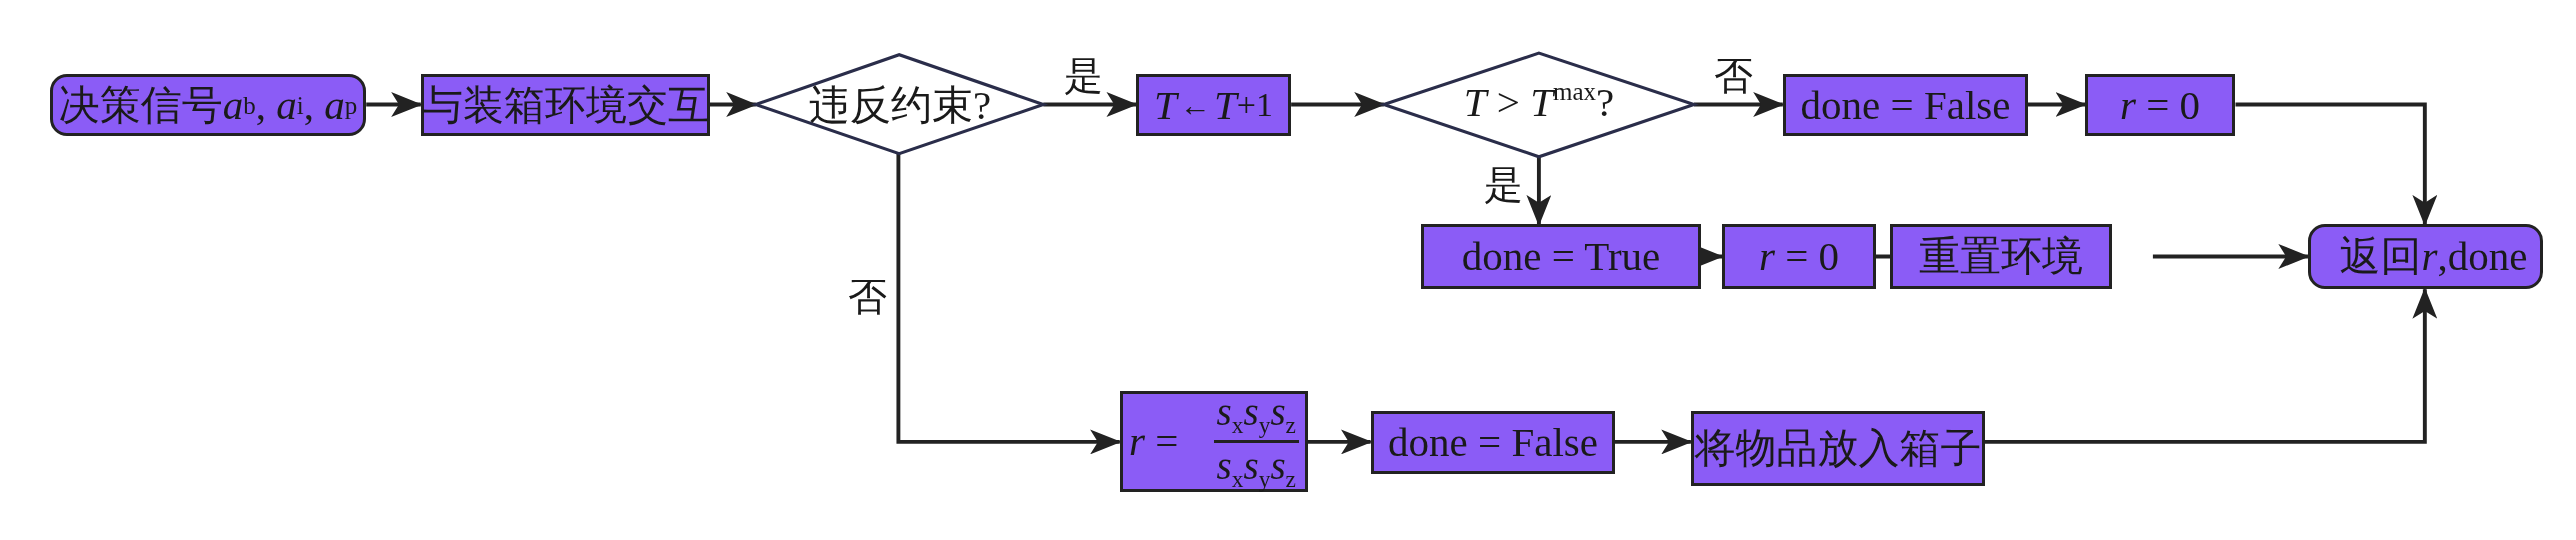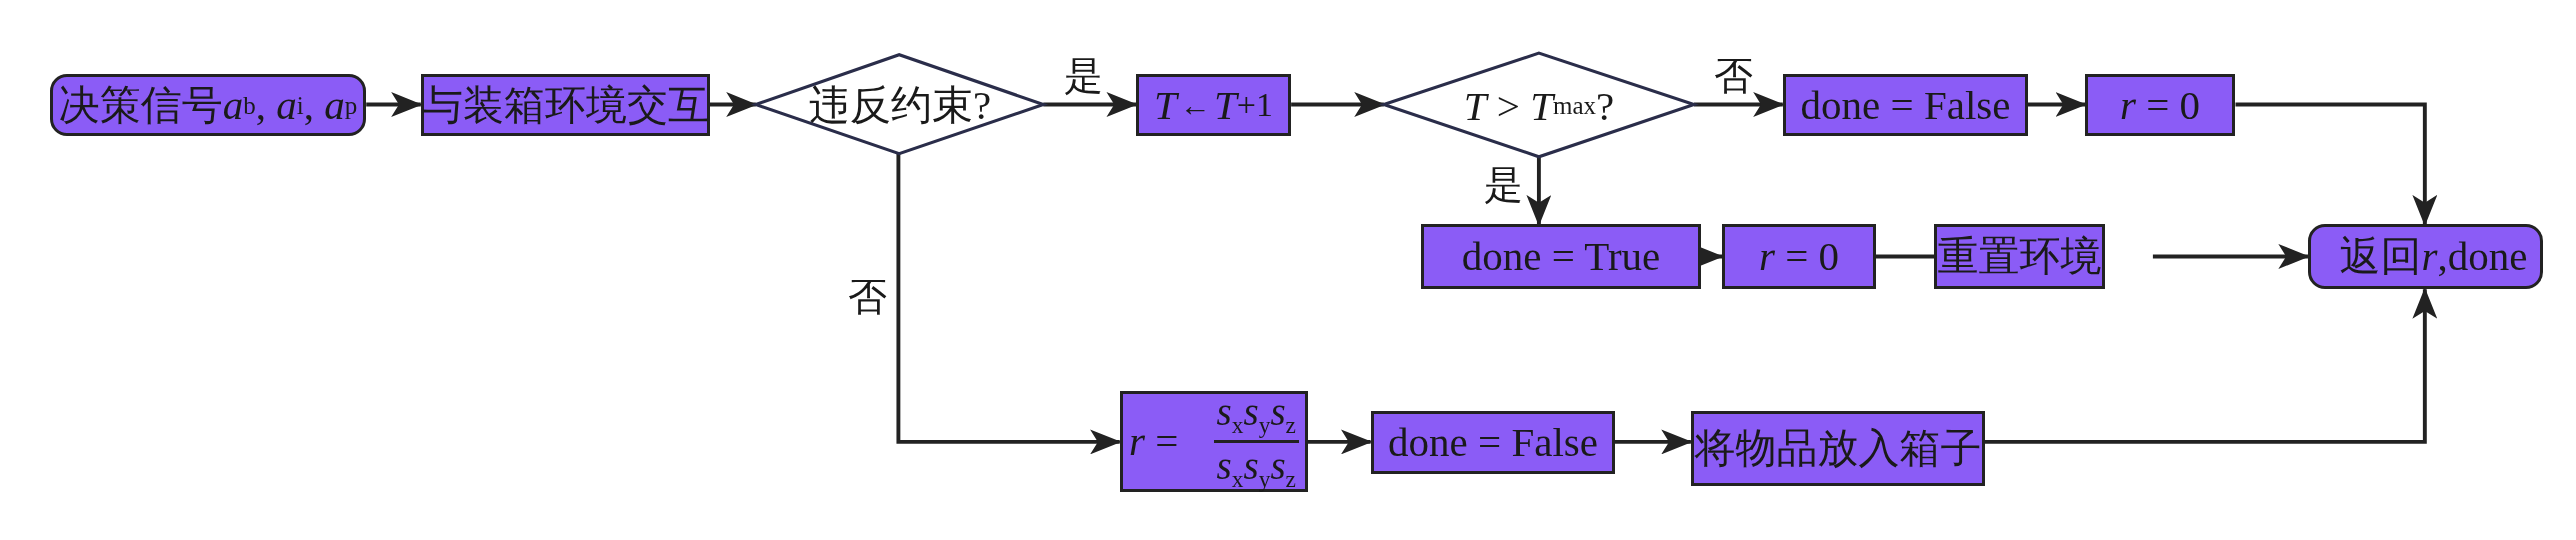--- a/index.html
+++ b/index.html
@@ -3,21 +3,21 @@
 <meta charset="utf-8">
 <style>
   html, body { margin: 0; padding: 0; background: #ffffff; }
   body { width: 2576px; height: 541px; position: relative; overflow: hidden;
          font-family: "Liberation Serif", "DejaVu Serif", serif; color: #1a1a1a; }
   svg.lines { position: absolute; left: 0; top: 0; }
   .node { position: absolute; box-sizing: border-box; border: 3.1px solid #222;
           background: #8b5cf6; display: flex; align-items: center; justify-content: center;
           white-space: nowrap; font-size: 41px; line-height: 1; }
   .rounded { border-radius: 17px; }
-  .diamond-text { position: absolute; display: flex; align-items: center; justify-content: center;
+  .diamond-text { position: absolute; display: flex; justify-content: center;
                   font-size: 41px; white-space: nowrap; }
   .lbl { position: absolute; font-size: 39px; line-height: 1; }
   i.m { font-style: italic; }
   sub { font-size: 25px; vertical-align: -7.8px; font-style: normal; }
   .frac { display: inline-flex; flex-direction: column; align-items: center; margin-left: 25px; }
   .frac .num, .frac .den { font-size: 39px; font-style: italic; padding: 0 3.1px; }
   .frac .bar { width: 100%; height: 3.1px; background: #222; margin: 3.1px 0; }
   .frac sub { font-size: 23.4px; }
 </style>
 </head>
@@ -120,21 +120,21 @@
 
 <div class="node" style="left:1421px; top:224px; width:280px; height:65px;">
   <span>done = True</span>
 </div>
 
 <div class="node" style="left:1722px; top:224px; width:154px; height:65px;">
   <i class="m">r</i>
     <span style="white-space:pre"> = 0</span>
 </div>
 
-<div class="node" style="left:1934px; top:224px; width:171px; height:65px;">
+<div class="node" style="left:1890px; top:224px; width:222px; height:65px;">
   <span>重置环境</span>
 </div>
 
 <div class="node rounded" style="left:2308px; top:224px; width:235px; height:65px;padding-left:16px;">
   <span>返回</span>
     <i class="m">r</i>
     <span>,done</span>
 </div>
 
 <div class="node" style="left:1120px; top:391px; width:188px; height:101px;">

